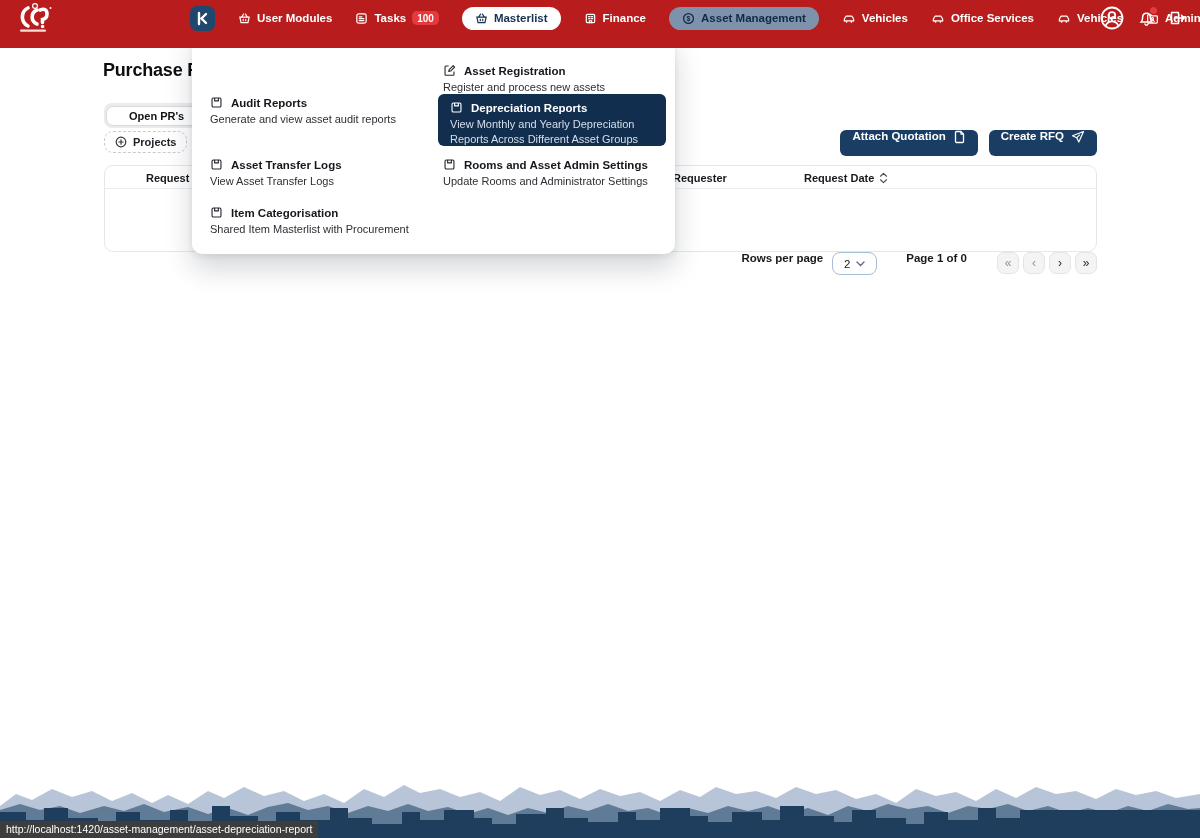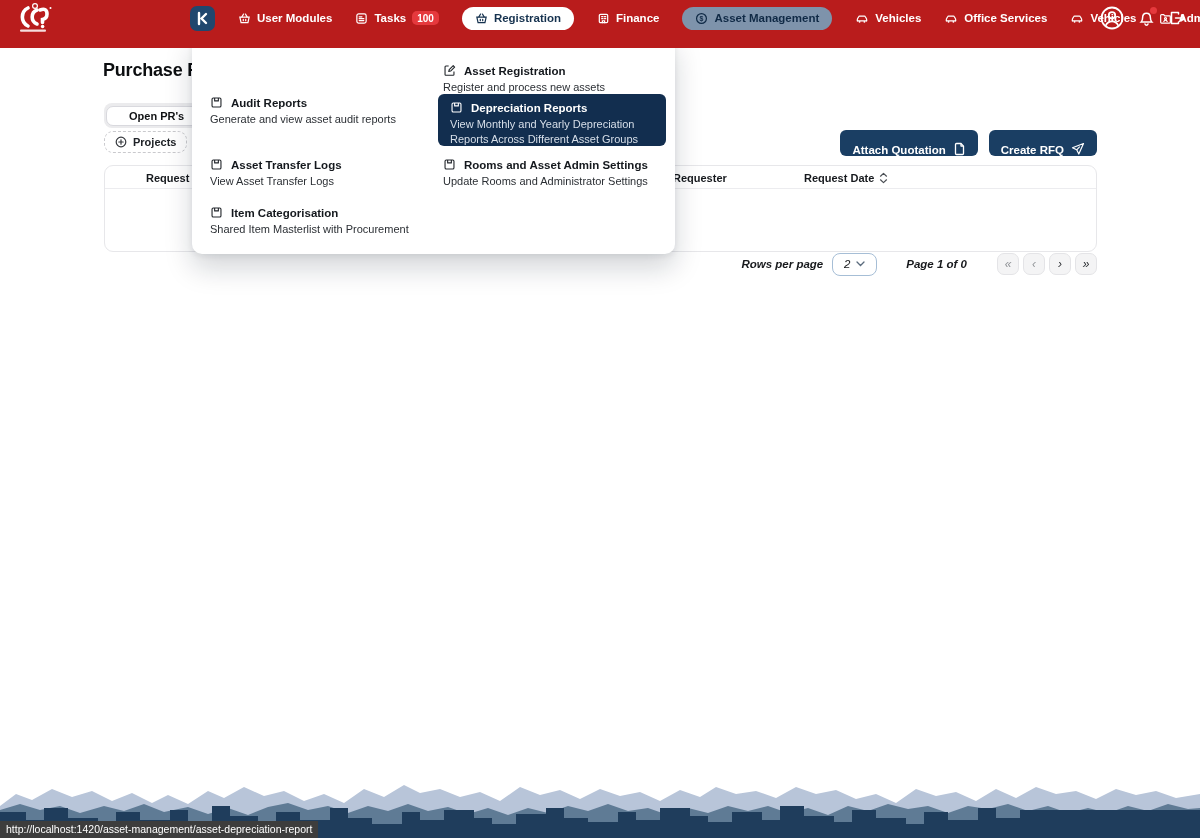--- a/index.html
+++ b/index.html
@@ -36,31 +36,31 @@
 
   
   .page-title { position:absolute; left:103px; top:60px; font-size:18px; font-weight:800; color:#0c0e10; letter-spacing:-.2px; }
   .tab-group { position:absolute; left:104px; top:103px; height:25px; background:#ebebed; border-radius:8px; padding:2px; display:flex; align-items:center; }
   .tab { font-size:11px; font-weight:600; color:#3c3f44; padding:3px 22px; border-radius:7px; cursor:pointer; white-space:nowrap; }
   .tab.active { background:#fff; border:1px solid #d9d9de; color:#101214; }
   .filters { position:absolute; left:104px; top:131px; display:flex; gap:10px; }
   .dashed-btn { display:flex; align-items:center; gap:6px; border:1px dashed #c9c9cd; border-radius:9px; padding:4px 10px;
                 font-size:11px; font-weight:600; color:#202328; background:#fff; cursor:pointer; }
   .actions { position:absolute; right:103px; top:130px; display:flex; gap:11px; }
-  .primary-btn { display:flex; align-items:flex-end; gap:7px; background:#1A3E63; color:#fff; border-radius:6px; height:26px;
+  .primary-btn { display:flex; align-items:flex-start; gap:7px; background:#1A3E63; color:#fff; border-radius:6px; height:26px;
                  padding:0 12px; font-size:11.5px; font-weight:600; cursor:pointer; white-space:nowrap; }
 
   
   .table-card { position:absolute; left:104px; top:165px; width:993px; height:87px; background:#fff;
                 border:1px solid #e7e7ea; border-radius:9px; }
   .thead { position:relative; height:23px; border-bottom:1px solid #ececef; }
   .th { position:absolute; top:0; height:23px; display:flex; align-items:center; gap:5px; font-size:11px; font-weight:700; color:#16191d; }
 
   
-  .pagination { position:absolute; top:252px; right:103px; height:24px; display:flex; align-items:center;font-style:italic; }
+  .pagination { position:absolute; top:252px; right:103px; height:24px; display:flex; align-items:flex-start; }
   .pg-label { font-size:11.5px; font-weight:600; color:#17191c; margin-right:9px; }
   .pg-select { display:flex; align-items:center; justify-content:center; gap:6px; width:45px; height:23px;
                border:1.4px solid #A6BED6; border-radius:8px; font-size:11.5px; color:#17191c; cursor:pointer; background:#fff; }
   .pg-info { font-size:11.5px; font-weight:700; color:#17191c; margin:0 30px 0 29px; }
   .pg-btns { display:flex; gap:4px; }
   .pg-btn { width:22px; height:22px; border:1px solid #e4e4e7; background:#f4f4f5; border-radius:7px;
             display:flex; align-items:center; justify-content:center; font-size:12px; color:#2a2d31; cursor:pointer; }
   .pg-btn.disabled { color:#8f9296; }
 
   
@@ -119,21 +119,21 @@
         <span class="badge">100</span>
       </div>
 
       <div class="nav-item pill-white">
         <svg width="13" height="13" viewBox="0 0 14 14">
             <g stroke="#16324f" stroke-width="1.3" fill="none" stroke-linecap="round">
               <path d="M2 5.5h10l-1.3 6H3.3L2 5.5z"></path>
               <path d="M4.2 5.3L6 2.2M9.8 5.3L8 2.2M5.7 7.8v1.6M8.3 7.8v1.6"></path>
             </g>
           </svg>
-        <span>Registration</span>
+        <span>Masterlist</span>
       </div>
 
       <div class="nav-item">
         <svg width="13" height="13" viewBox="0 0 14 14">
             <g stroke="#fff" stroke-width="1.3" fill="none" stroke-linecap="round">
               <rect x="2.5" y="2.5" width="9" height="9" rx="1.3"></rect>
               <path d="M5 5h1.4M8 5h1.4M5 7.2h1.4M8 7.2h1.4M5.8 11.5V9.4h2.4v2.1"></path>
             </g>
           </svg>
         <span>Finance</span>

